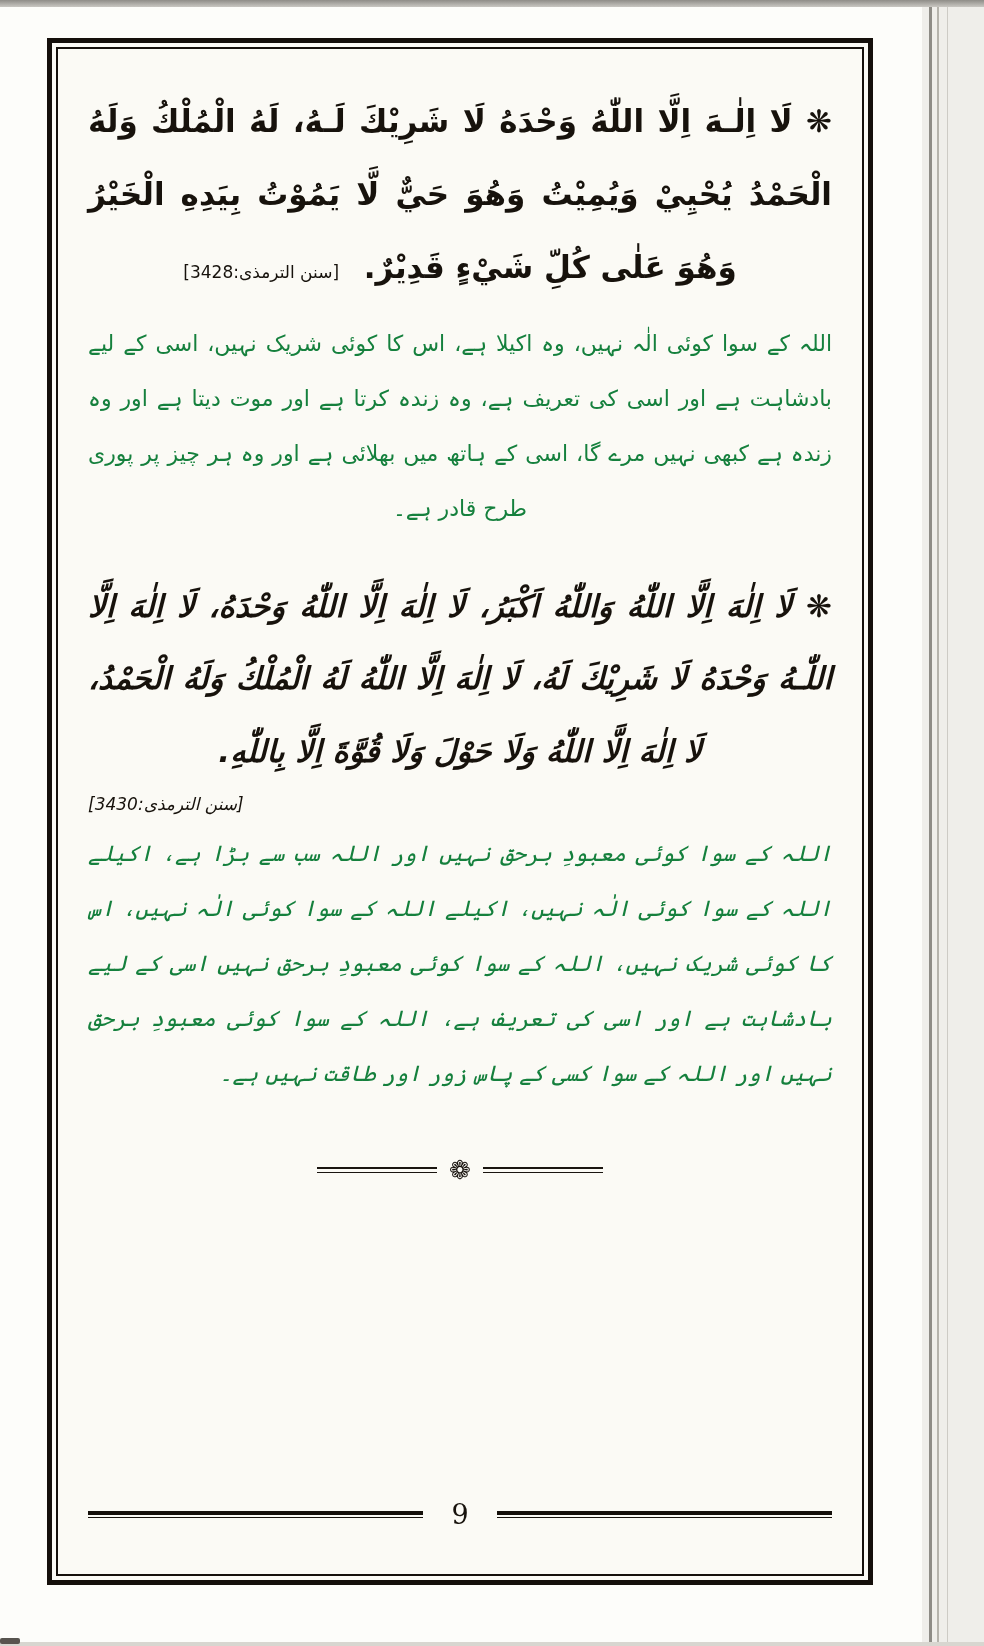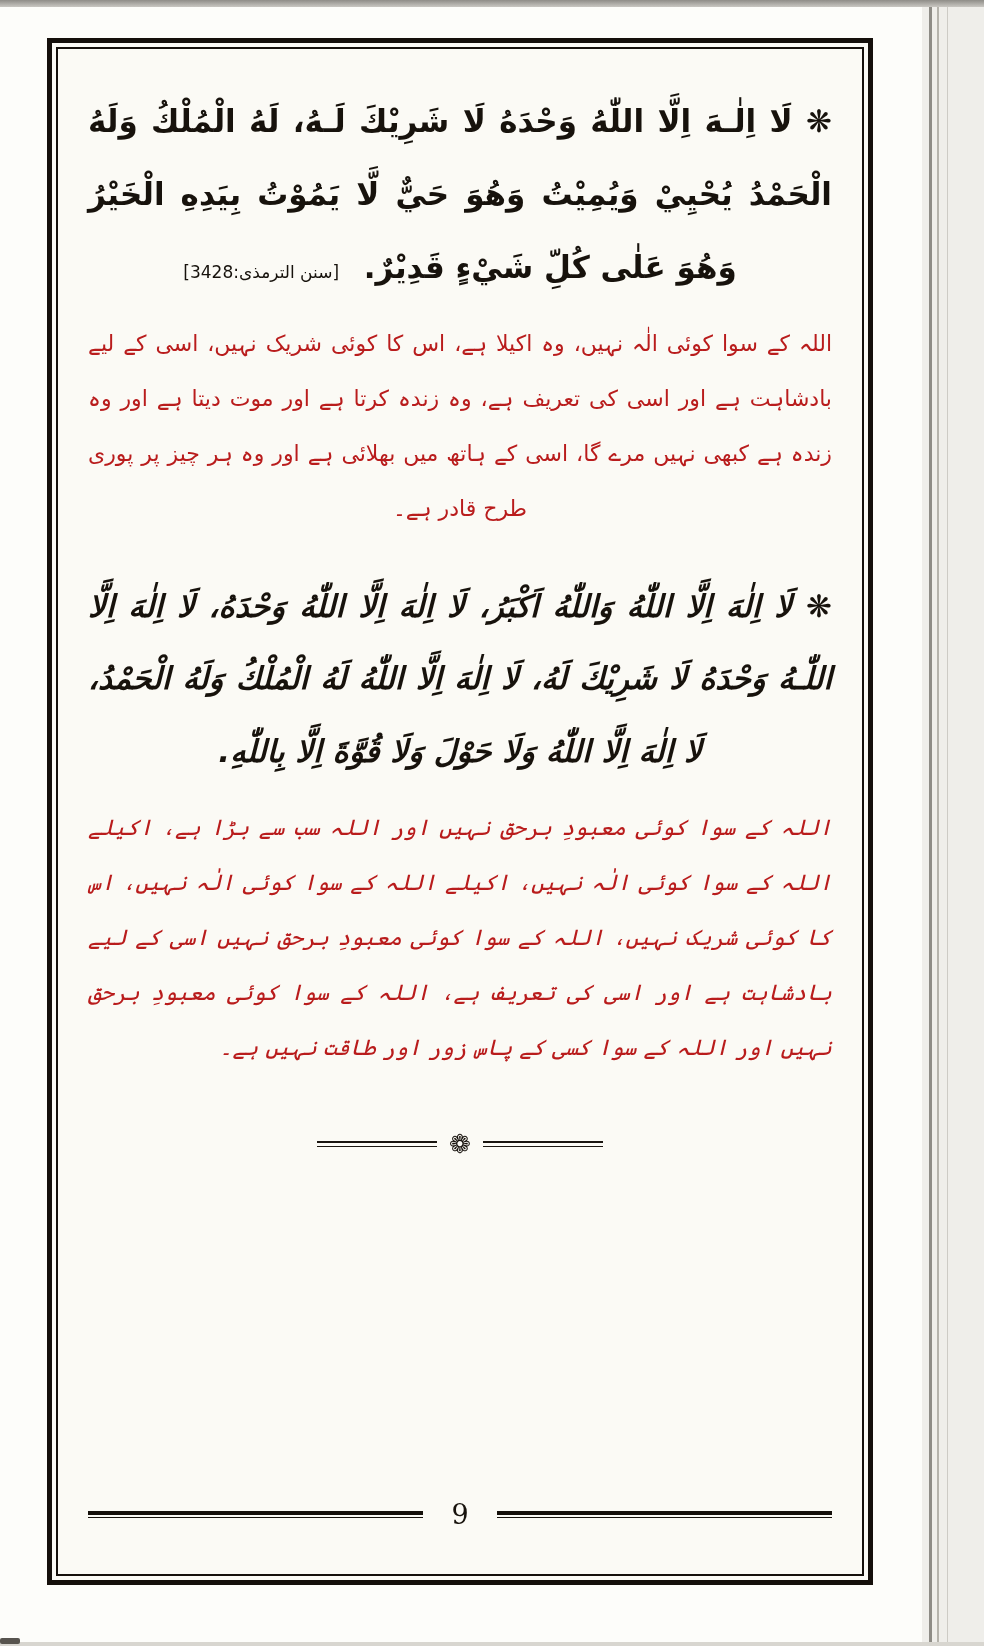--- a/index.html
+++ b/index.html
@@ -49,21 +49,21 @@
     font-size:17px;
     margin-right:14px;
     white-space:nowrap;
   }
   .urdu {
     direction:rtl;
     font-size:22px;
     line-height:2.5;
     margin-top:12px;
     text-align:justify;
-    color:#b91c1c;
+    color:#15803d;
   }
   .urdu.center-last { text-align-last:center; }
   .urdu.start-last  { text-align-last:right; }
   .hadith-2 { margin-top:34px;font-style:italic; }
   .ref-line {
     direction:rtl;
     text-align:left;
     font-size:17px;
     margin-top:6px;
   }
@@ -113,20 +113,21 @@
   <div class="frame">
     <div class="frame-inner">
 
       <section class="hadith hadith-1">
         <p class="arabic" dir="rtl"><span>❋ لَا اِلٰـهَ اِلَّا اللّٰهُ وَحْدَهُ لَا شَرِيْكَ لَـهُ، لَهُ الْمُلْكُ وَلَهُ الْحَمْدُ يُحْيِيْ وَيُمِيْتُ وَهُوَ حَيٌّ لَّا يَمُوْتُ بِيَدِهِ الْخَيْرُ وَهُوَ عَلٰى كُلِّ شَيْءٍ قَدِيْرٌ.</span> <span class="ref">[سنن الترمذی:3428]</span></p>
         <p class="urdu center-last" dir="rtl">اللہ کے سوا کوئی الٰہ نہیں، وہ اکیلا ہے، اس کا کوئی شریک نہیں، اسی کے لیے بادشاہت ہے اور اسی کی تعریف ہے، وہ زندہ کرتا ہے اور موت دیتا ہے اور وہ زندہ ہے کبھی نہیں مرے گا، اسی کے ہاتھ میں بھلائی ہے اور وہ ہر چیز پر پوری طرح قادر ہے۔</p>
       </section>
 
       <section class="hadith hadith-2">
         <p class="arabic" dir="rtl">❋ لَا اِلٰهَ اِلَّا اللّٰهُ وَاللّٰهُ اَكْبَرُ، لَا اِلٰهَ اِلَّا اللّٰهُ وَحْدَهُ، لَا اِلٰهَ اِلَّا اللّٰـهُ وَحْدَهُ لَا شَرِيْكَ لَهُ، لَا اِلٰهَ اِلَّا اللّٰهُ لَهُ الْمُلْكُ وَلَهُ الْحَمْدُ، لَا اِلٰهَ اِلَّا اللّٰهُ وَلَا حَوْلَ وَلَا قُوَّةَ اِلَّا بِاللّٰهِ.</p>
+        <div class="ref-line" dir="rtl">[سنن الترمذی:3430]</div>
         <p class="urdu start-last" dir="rtl">اللہ کے سوا کوئی معبودِ برحق نہیں اور اللہ سب سے بڑا ہے، اکیلے اللہ کے سوا کوئی الٰہ نہیں، اکیلے اللہ کے سوا کوئی الٰہ نہیں، اس کا کوئی شریک نہیں، اللہ کے سوا کوئی معبودِ برحق نہیں اسی کے لیے بادشاہت ہے اور اسی کی تعریف ہے، اللہ کے سوا کوئی معبودِ برحق نہیں اور اللہ کے سوا کسی کے پاس زور اور طاقت نہیں ہے۔</p>
       </section>
 
       <div class="divider">
         <span class="d-line"></span>
         <span class="d-orn">❁</span>
         <span class="d-line"></span>
       </div>
 
       <div class="pagenum-row">

